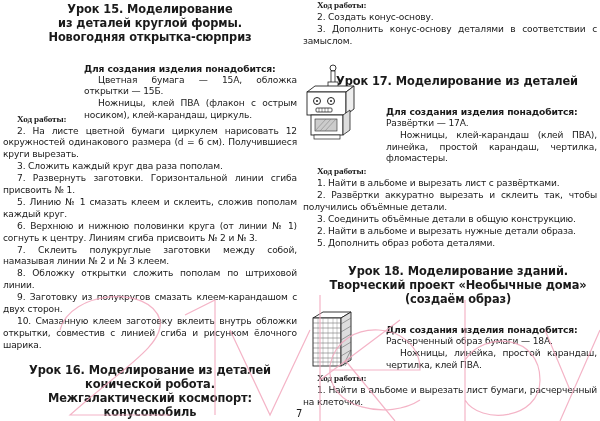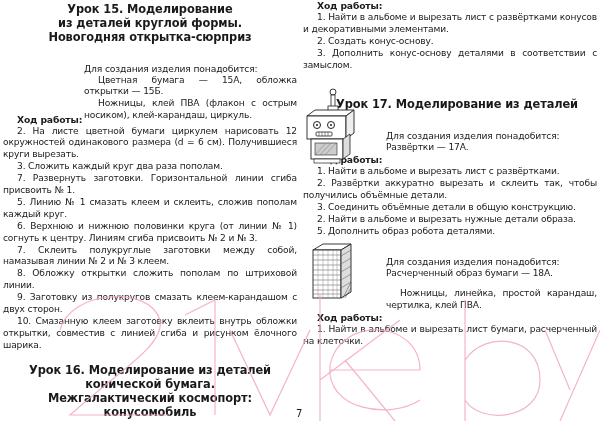--- a/index.html
+++ b/index.html
@@ -3,26 +3,26 @@
 <meta charset="utf-8">
 <style>
   * { box-sizing: border-box; margin: 0; padding: 0; }
   html, body { width: 600px; height: 421px; background: #ffffff; overflow: hidden; }
   body { position: relative; font-family: "DejaVu Sans", sans-serif; color: #1a1a1a; }
   .page { position: absolute; top: 0; left: 0; width: 528px; height: 421px; }
   .col { position: absolute; top: 0; width: 294px; font-size: 9.1px; line-height: 11.9px; letter-spacing: -0.15px; }
   .col-left { left: 3px; }
   .col-right { left: 303px; }
   .lesson-title { text-align: center; font-weight: bold; font-size: 11.4px; line-height: 14.2px; letter-spacing: -0.1px; }
-  .sub-head { font-weight: normal; font-size: 9.2px; margin-top: 18px; }
+  .sub-head { font-weight: bold; font-size: 9.2px; margin-top: 18px; }
   .p { text-indent: 14px; text-align: justify; }
   .p.noindent { text-indent: 0; }
   .illus { position: absolute; }
   .materials { position: relative; }
-  .steps-head { padding-left: 14px; font-weight: bold; font-size: 9.2px; }
+  .steps-head { padding-left: 14px; font-weight: bold; font-size: 9.2px; font-family: Liberation Serif, serif; }
   .page-number { position: absolute; left: 296px; top: 408px; font-size: 10px; }
   .watermark { position: absolute; left: 0; top: 0; width: 600px; height: 421px; pointer-events: none; }
 </style>
 </head>
 <body>
 
 <div class="page">
 
   <div class="col col-left">
 
@@ -50,33 +50,32 @@
         <div class="p">7. Склеить полукруглые заготовки между собой, намазывая линии № 2 и № 3 клеем.</div>
         <div class="p">8. Обложку открытки сложить пополам по штриховой линии.</div>
         <div class="p">9. Заготовку из полукругов смазать клеем-карандашом с двух сторон.</div>
         <div class="p">10. Смазанную клеем заготовку вклеить внутрь обложки открытки, совместив с линией сгиба и рисунком ёлочного шарика.</div>
       </div>
     </section>
 
     <section style="margin-top:11px;">
       <div class="lesson-title">
         <div>Урок 16. Моделирование из деталей</div>
-        <div>конической бумага.</div>
+        <div>конической робота.</div>
         <div>Межгалактический космопорт: конусомобиль</div>
       </div>
 
     </section>
   </div>
 
   <div class="col col-right">
 
     <section>
       <div class="steps-head" style="margin-top:0px;">Ход работы:</div>
       <div>
-        <div class="p">1. Найти в альбоме и вырезать лист с развёртками конусов и декоративными элементами.</div>
         <div class="p">2. Создать конус-основу.</div>
         <div class="p">3. Дополнить конус-основу деталями в соответствии с замыслом.</div>
       </div>
     </section>
 
     <section style="margin-top:26px;">
       <div class="lesson-title" style="padding-left:14px;">
         <div>Урок 17. Моделирование из деталей</div>
       </div>
       <div class="materials" style="margin-top:3px; padding-left:83px;">
@@ -94,45 +93,53 @@
           <rect x="14" y="44" width="16" height="4" rx="1" fill="#fff" stroke="#222" stroke-width="0.8"></rect>
           <path d="M17,44 V48 M20,44 V48 M23,44 V48 M26,44 V48" stroke="#222" stroke-width="0.5"></path>
           <rect x="9" y="51" width="32" height="20" fill="#fff" stroke="#222" stroke-width="0.9"></rect>
           <path d="M41,51 L48,46 L48,66 L41,71 Z" fill="#ddd" stroke="#222" stroke-width="0.8"></path>
           <rect x="13" y="55" width="22" height="12" fill="#ccc" stroke="#222" stroke-width="0.6"></rect>
           <path d="M13,67 L24,55 M18,67 L29,55 M23,67 L34,55" stroke="#777" stroke-width="0.5"></path>
           <rect x="12" y="71" width="26" height="4" fill="#fff" stroke="#222" stroke-width="0.7"></rect>
         </svg>
         <div class="sub-head">Для создания изделия понадобится:</div>
         <div class="p noindent">Развёртки — 17А.</div>
+        <div class="p" style="margin-left:-83px; padding-left:83px;">
+          <span>Ножницы, клей-карандаш (клей ПВА), линейка, простой карандаш, чертилка, фломастеры.</span>
+        </div>
       </div>
       <div class="steps-head" style="margin-top:1px;">Ход работы:</div>
       <div>
         <div class="p">1. Найти в альбоме и вырезать лист с развёртками.</div>
         <div class="p">2. Развёртки аккуратно вырезать и склеить так, чтобы получились объёмные детали.</div>
         <div class="p">3. Соединить объёмные детали в общую конструкцию.</div>
         <div class="p">2. Найти в альбоме и вырезать нужные детали образа.</div>
         <div class="p">5. Дополнить образ робота деталями.</div>
       </div>
     </section>
 
     <section style="margin-top:14px;">
+      <div class="lesson-title" style="padding-left:16px;">
+        <div>Урок 18. Моделирование зданий.</div>
+        <div>Творческий проект «Необычные дома»</div>
+        <div>(создаём образ)</div>
+      </div>
       <div class="materials" style="margin-top:3px; padding-left:83px;">
         <svg class="illus" style="left:8px; top:-14px;" width="42" height="58" viewBox="0 0 42 58">
           <path d="M2,8 L12,2 L40,2 L30,8 Z" fill="#fff" stroke="#222" stroke-width="0.9"></path>
           <rect x="2" y="8" width="28" height="48" fill="#fff" stroke="#222" stroke-width="0.9"></rect>
           <path d="M30,8 L40,2 L40,50 L30,56 Z" fill="#ddd" stroke="#222" stroke-width="0.9"></path>
           <path d="M2,13 H30 M2,18 H30 M2,23 H30 M2,28 H30 M2,33 H30 M2,38 H30 M2,43 H30 M2,48 H30 M2,52 H30" stroke="#555" stroke-width="0.5"></path>
           <path d="M7,8 V56 M12,8 V56 M17,8 V56 M22,8 V56 M26,8 V56" stroke="#777" stroke-width="0.4"></path>
           <path d="M30,14 L40,8 M30,22 L40,16 M30,30 L40,24 M30,38 L40,32 M30,46 L40,40" stroke="#555" stroke-width="0.5"></path>
           <path d="M32,56 L40,40 M34,56 L40,46" stroke="#444" stroke-width="0.5"></path>
         </svg>
         <div class="sub-head">Для создания изделия понадобится:</div>
         <div class="p noindent">Расчерченный образ бумаги — 18А.</div>
-        <div class="p" style="margin-left:-83px; padding-left:83px;margin-top:8px;">
+        <div class="p" style="margin-left:-83px; padding-left:83px;">
           <span>Ножницы, линейка, простой карандаш, чертилка, клей ПВА.</span>
         </div>
       </div>
       <div class="steps-head" style="margin-top:1px;">Ход работы:</div>
       <div>
         <div class="p">1. Найти в альбоме и вырезать лист бумаги, расчерченный на клеточки.</div>
       </div>
     </section>
   </div>
 

